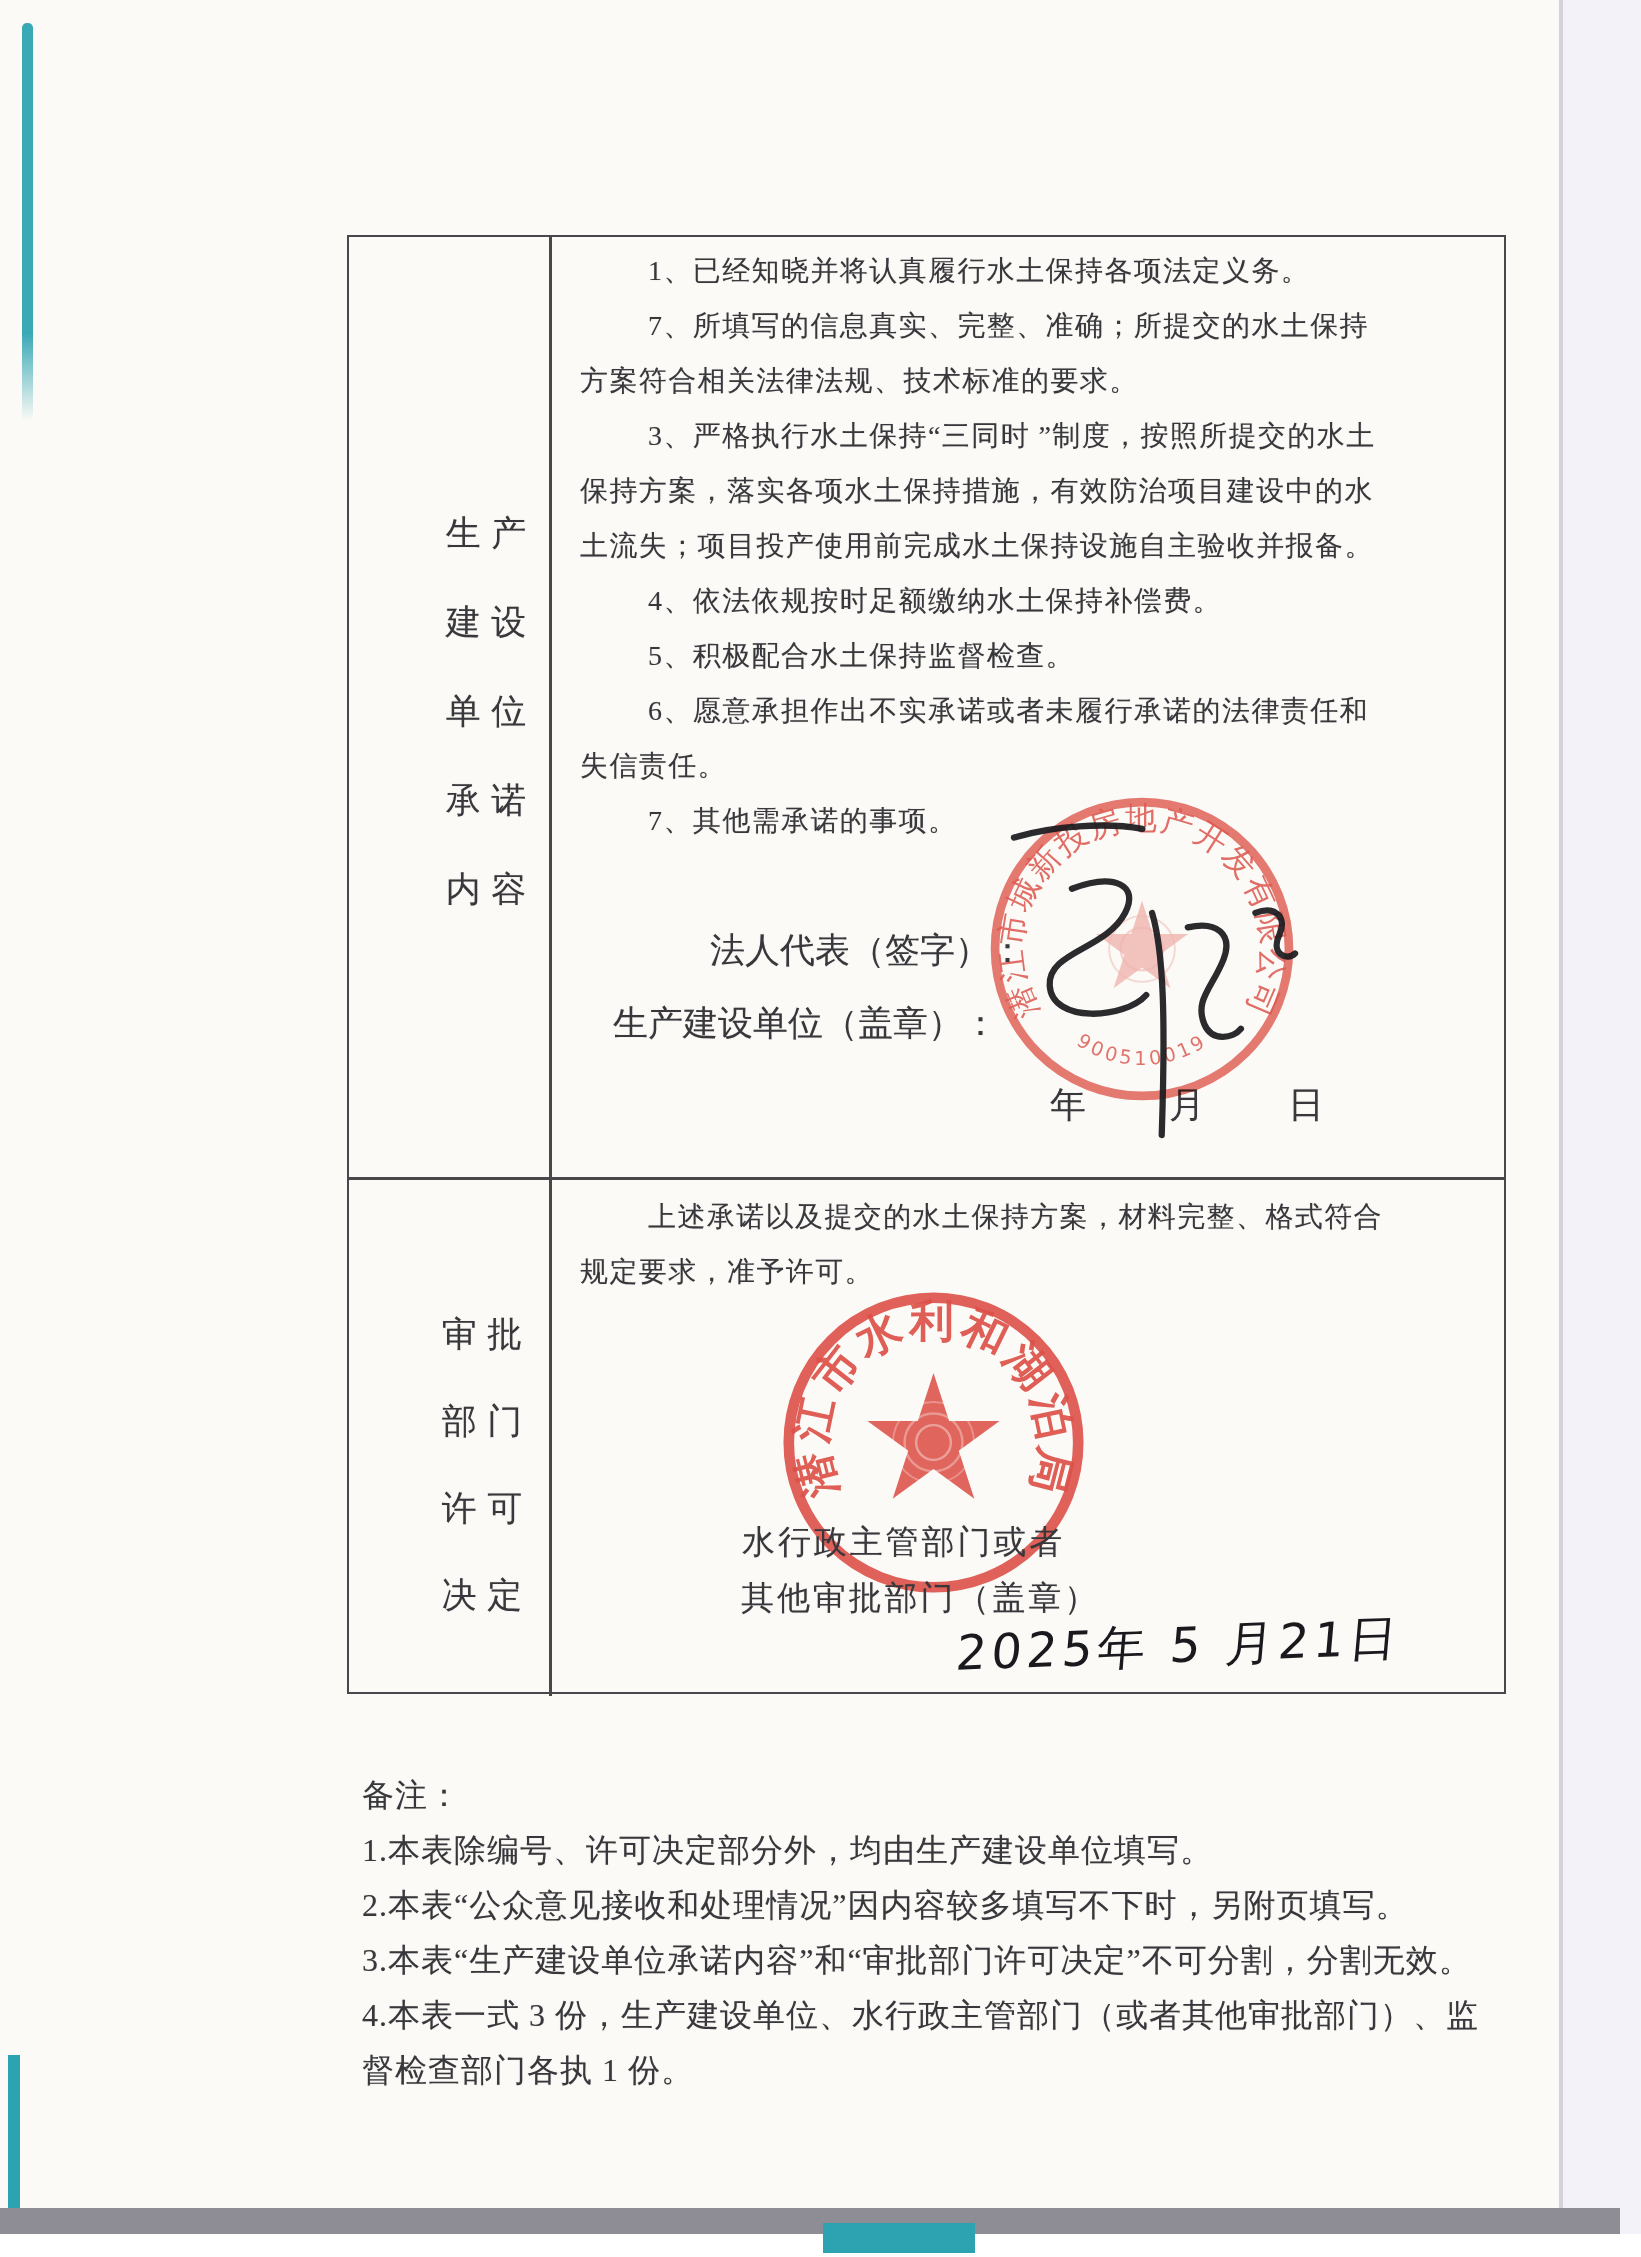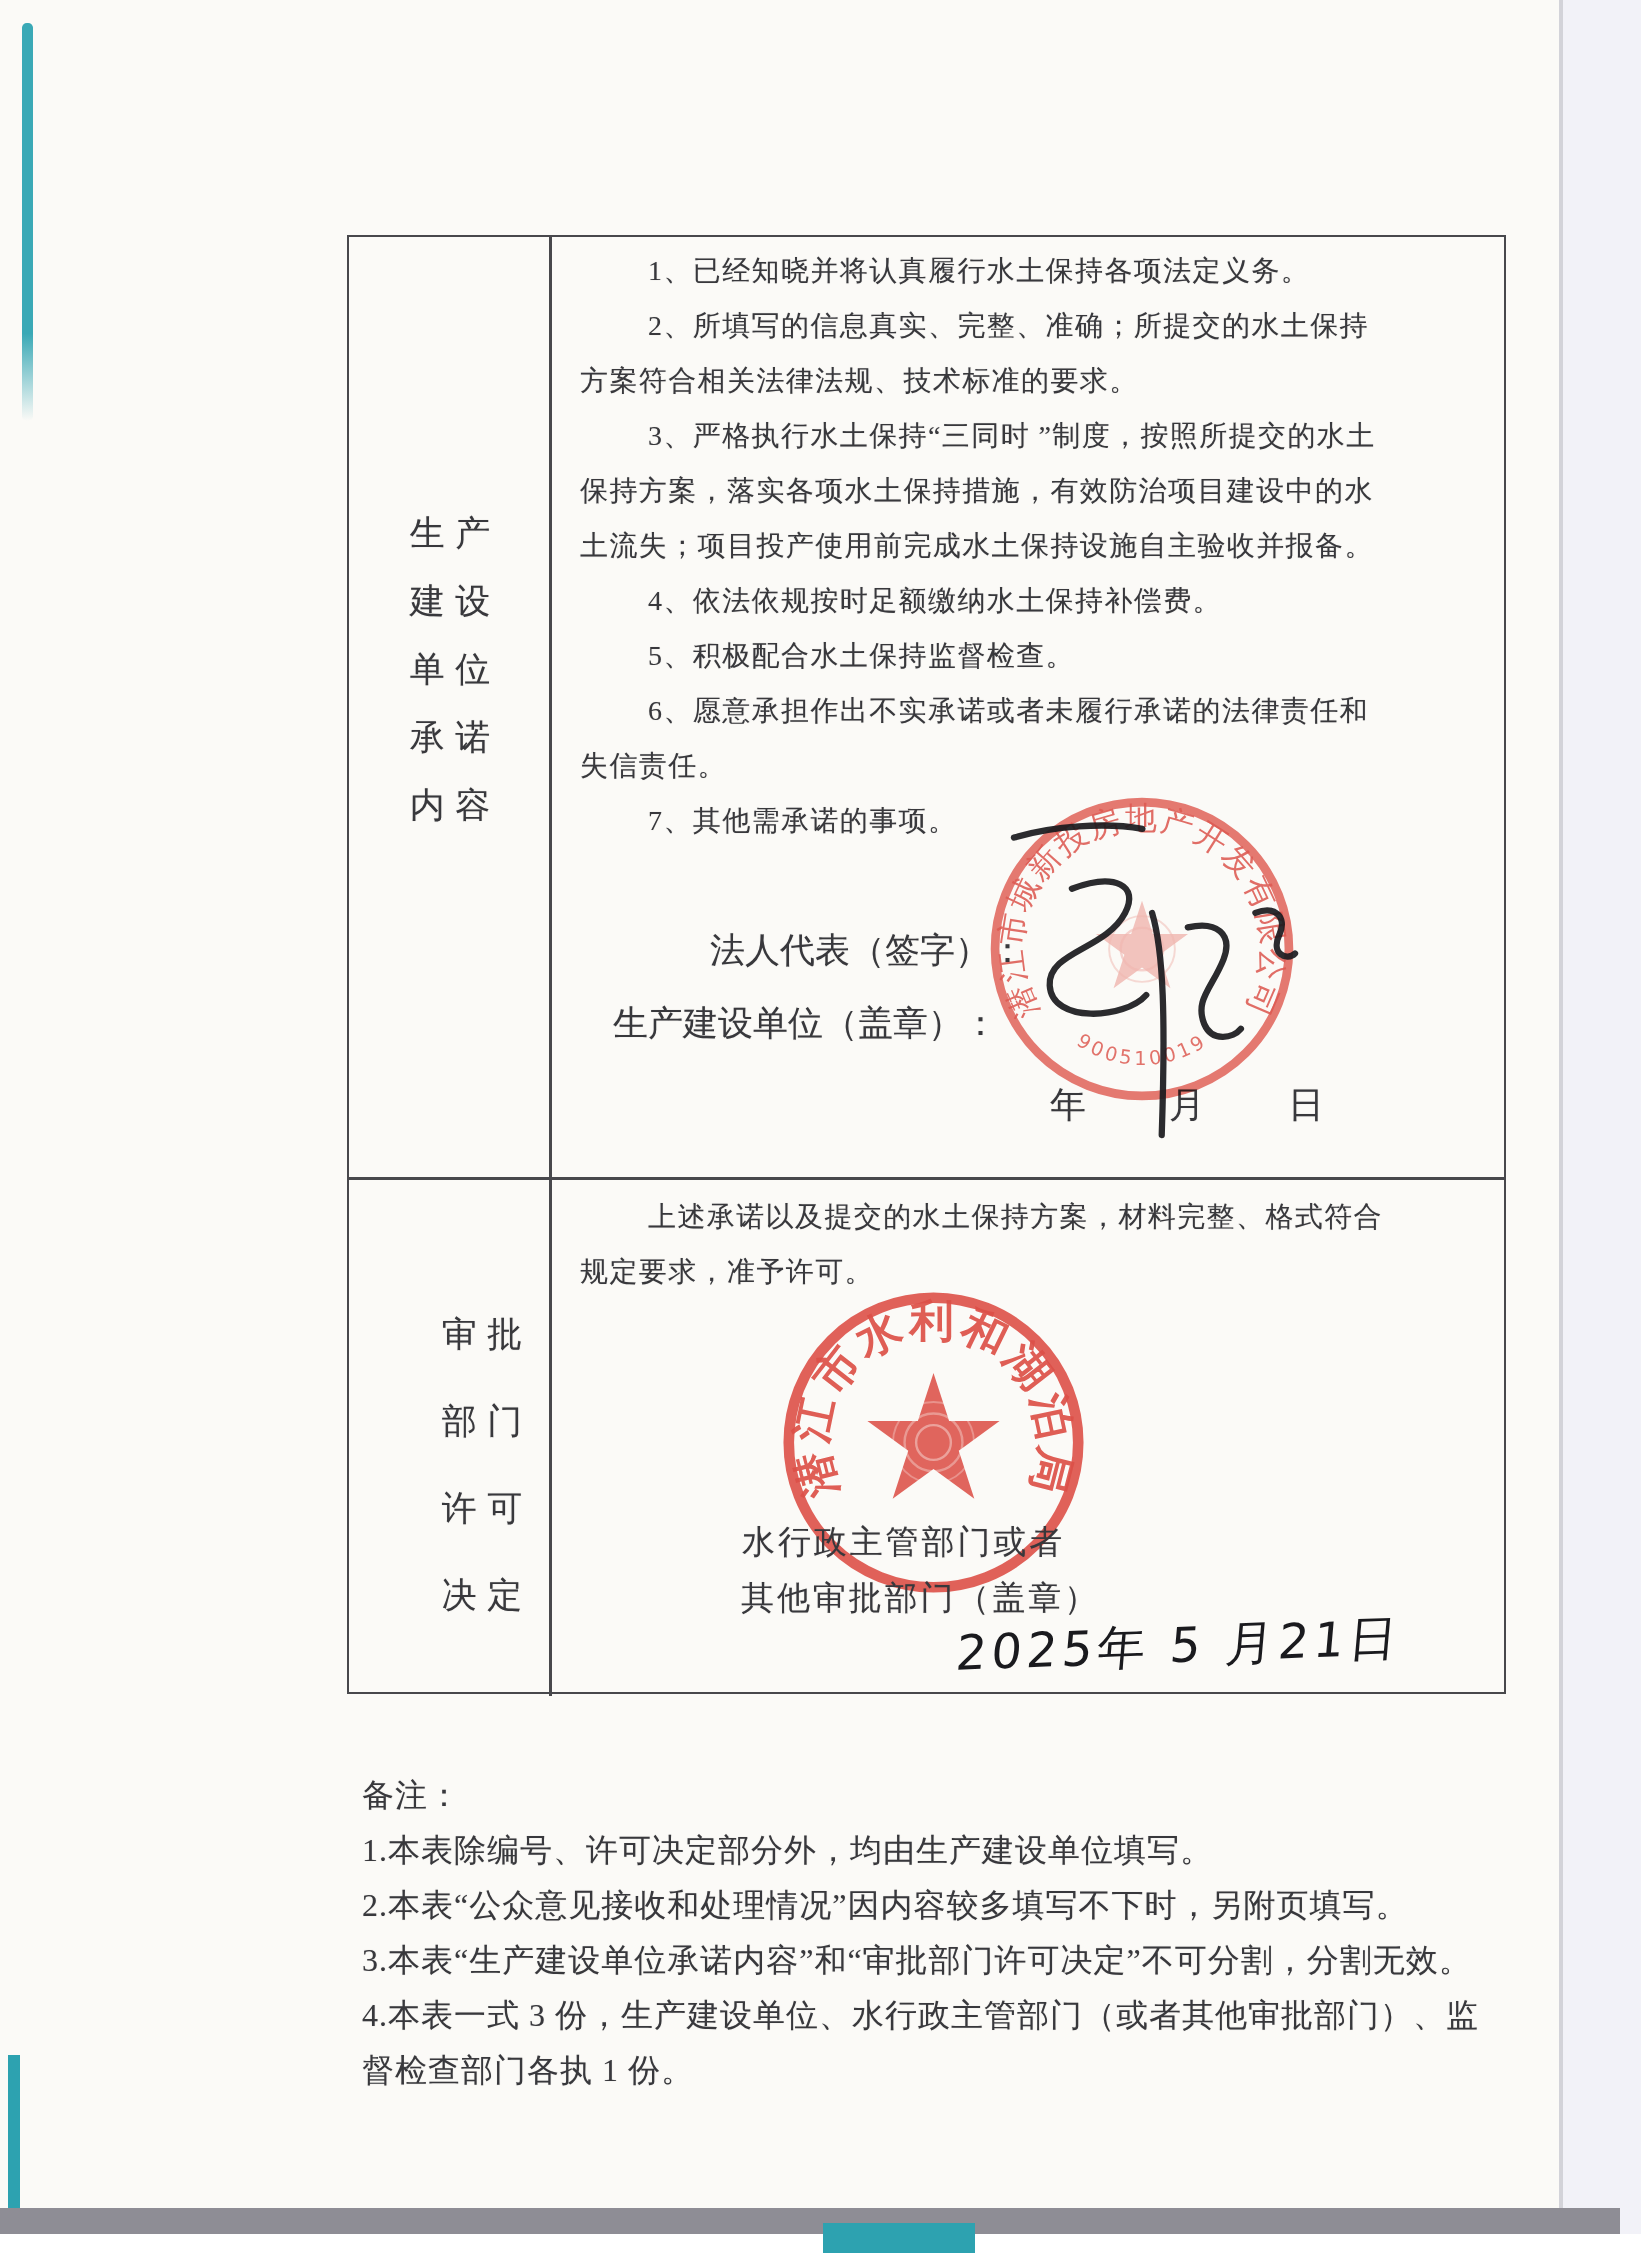--- a/index.html
+++ b/index.html
@@ -22,21 +22,21 @@
   .bottom-white { left:0; top:2234px; width:1641px; height:23px; background:#ffffff; }
 
   
   .table-frame { left:347px; top:235px; width:1155px; height:1455px;
                  border:2.9px solid #48484c; }
   .v-divider { left:549px; top:235px; width:2.9px; height:1461px; background:#48484c; }
   .h-divider { left:347px; top:1177px; width:1158px; height:2.9px; background:#48484c; }
 
   
   .vheader { left:350px; width:200px; display:flex; flex-direction:column; align-items:center; }
-  .vh1 { top:516px; gap:33px; }
+  .vh1 { top:516px; gap:54px;padding-left:36px; }
   .vh2 { top:1317px; gap:52px;padding-left:32px; }
   .vheader div { font-size:35px; letter-spacing:10.6px; text-indent:10.6px; line-height:35px;
                  text-shadow:0 0 1px rgba(56,56,60,.3); }
 
   
   .content-lines { left:580px; top:243px; width:919px; }
   .r2lines { top:1189px; }
   .cline { font-size:28px; line-height:55px; white-space:nowrap; letter-spacing:1.4px;
            text-shadow:0 0 1px rgba(56,56,60,.28); }
   .cline.indent { text-indent:68px; }
@@ -87,21 +87,21 @@
   <div class="abs vheader vh1">
     <div>生产</div>
     <div>建设</div>
     <div>单位</div>
     <div>承诺</div>
     <div>内容</div>
   </div>
 
   <div class="abs content-lines">
     <div class="cline indent">1、已经知晓并将认真履行水土保持各项法定义务。</div>
-    <div class="cline indent">2、所填写的信息真实、完整、准确；所提交的水土保持</div>
+    <div class="cline indent">7、所填写的信息真实、完整、准确；所提交的水土保持</div>
     <div class="cline">方案符合相关法律法规、技术标准的要求。</div>
     <div class="cline indent">3、严格执行水土保持“三同时 ”制度，按照所提交的水土</div>
     <div class="cline">保持方案，落实各项水土保持措施，有效防治项目建设中的水</div>
     <div class="cline">土流失；项目投产使用前完成水土保持设施自主验收并报备。</div>
     <div class="cline indent">4、依法依规按时足额缴纳水土保持补偿费。</div>
     <div class="cline indent">5、积极配合水土保持监督检查。</div>
     <div class="cline indent">6、愿意承担作出不实承诺或者未履行承诺的法律责任和</div>
     <div class="cline">失信责任。</div>
     <div class="cline indent">7、其他需承诺的事项。</div>
   </div>

